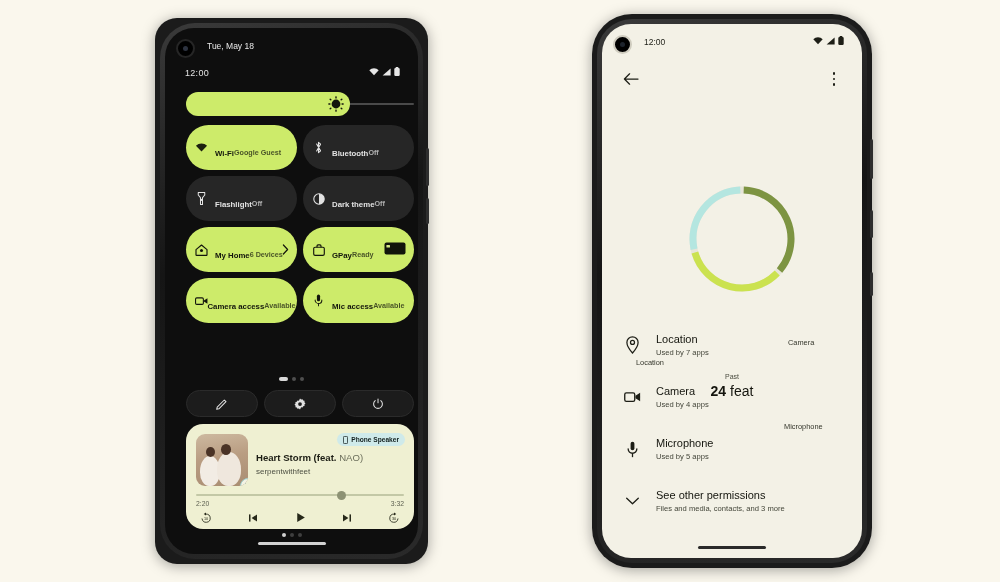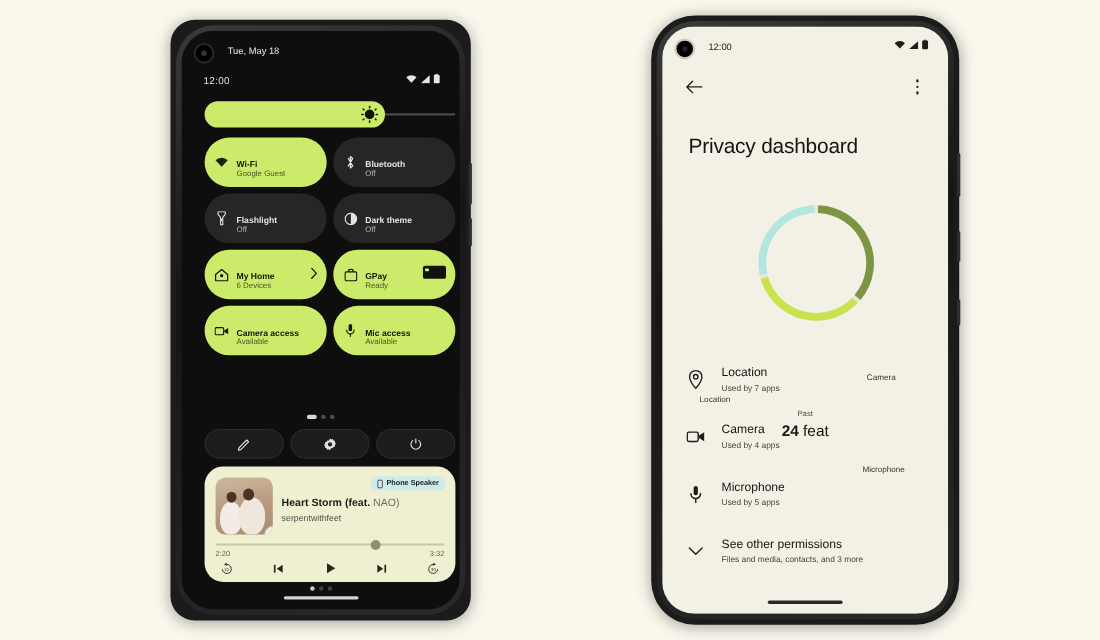--- a/index.html
+++ b/index.html
@@ -37,23 +37,23 @@
   .bright-track{position:absolute;left:0;top:11px;width:100%;height:1.5px;background:#4a4a4a;border-radius:1px;}
   .bright-fill{position:absolute;left:0;top:0;height:24px;border-radius:12px;background:#cdeb6a;}
   .bright-knob{position:absolute;top:4px;width:16px;height:16px;}
 
   .tiles{position:absolute;left:21px;top:97px;width:228px;
          display:flex;flex-wrap:wrap;gap:6px 6px;}
   .tile{width:111px;height:45px;border-radius:22.5px;box-sizing:border-box;
         padding:0 9px;display:flex;align-items:center;gap:7px;position:relative;}
   .tile.off{background:#262626;color:#e3e3e3;}
   .tile.on{background:#cdeb6a;color:#13150c;}
-  .tile .tx{display:flex;flex-direction:column;justify-content:center;line-height:1.18;min-width:0;margin-top:12px;}
+  .tile .tx{display:flex;flex-direction:row;justify-content:center;line-height:1.18;min-width:0;margin-top:12px;}
   .tile .t1{font-size:7.8px;font-weight:bold;white-space:nowrap;}
-  .tile .t2{font-size:7.2px;opacity:.72;white-space:nowrap;}
+  .tile .t2{font-size:7.2px;opacity:.72;white-space:nowrap;font-weight:bold;}
   .tile .ic{flex:0 0 auto;display:flex;align-items:center;justify-content:center;width:13px;}
   .tile .trail{position:absolute;right:8px;top:50%;transform:translateY(-50%);}
 
   .dots{position:absolute;left:0;right:0;top:349px;display:flex;justify-content:center;gap:4px;}
   .dots span{width:4px;height:4px;border-radius:50%;background:#4f4f4f;}
   .dots span.act{background:#d8d8d8;width:9px;border-radius:2px;}
 
   .pillrow{position:absolute;left:21px;top:362px;width:228px;display:flex;gap:6px;}
   .pillbtn{flex:1;height:27px;border-radius:14px;background:#1c1c1c;border:1px solid #2b2b2b;
            display:flex;align-items:center;justify-content:center;box-sizing:border-box;}
@@ -413,21 +413,20 @@
           <svg width="16" height="14" viewBox="0 0 16 14">
             <path d="M15 7H1.6M6.6 1.8 1.4 7l5.2 5.2" fill="none" stroke="#1d1e16" stroke-width="1.25" stroke-linecap="round" stroke-linejoin="round"></path>
           </svg>
         </div>
         <div class="pd-menu">
           <b></b>
             <b></b>
             <b></b>
         </div>
 
-        <div class="pd-title">Privacy dashboard</div>
 
         <div class="donut-wrap">
           <svg width="280" height="130" viewBox="0 0 280 130" id="donutSvg">
             <g transform="translate(140,65)">
               <circle r="49" fill="none" stroke="#e7e5d8" stroke-width="7"></circle>
               <g id="donutSegs">
                   <path d="M 1.71 -48.97 A 49 49 0 0 1 37.54 31.50" fill="none" stroke="#7d9442" stroke-width="7" stroke-linecap="butt"></path>
                   <path d="M 35.25 34.04 A 49 49 0 0 1 -47.10 13.51" fill="none" stroke="#cbe24f" stroke-width="7" stroke-linecap="butt"></path>
                   <path d="M -47.93 10.19 A 49 49 0 0 1 -1.71 -48.97" fill="none" stroke="#b4e6e0" stroke-width="7" stroke-linecap="butt"></path>
                 </g>

